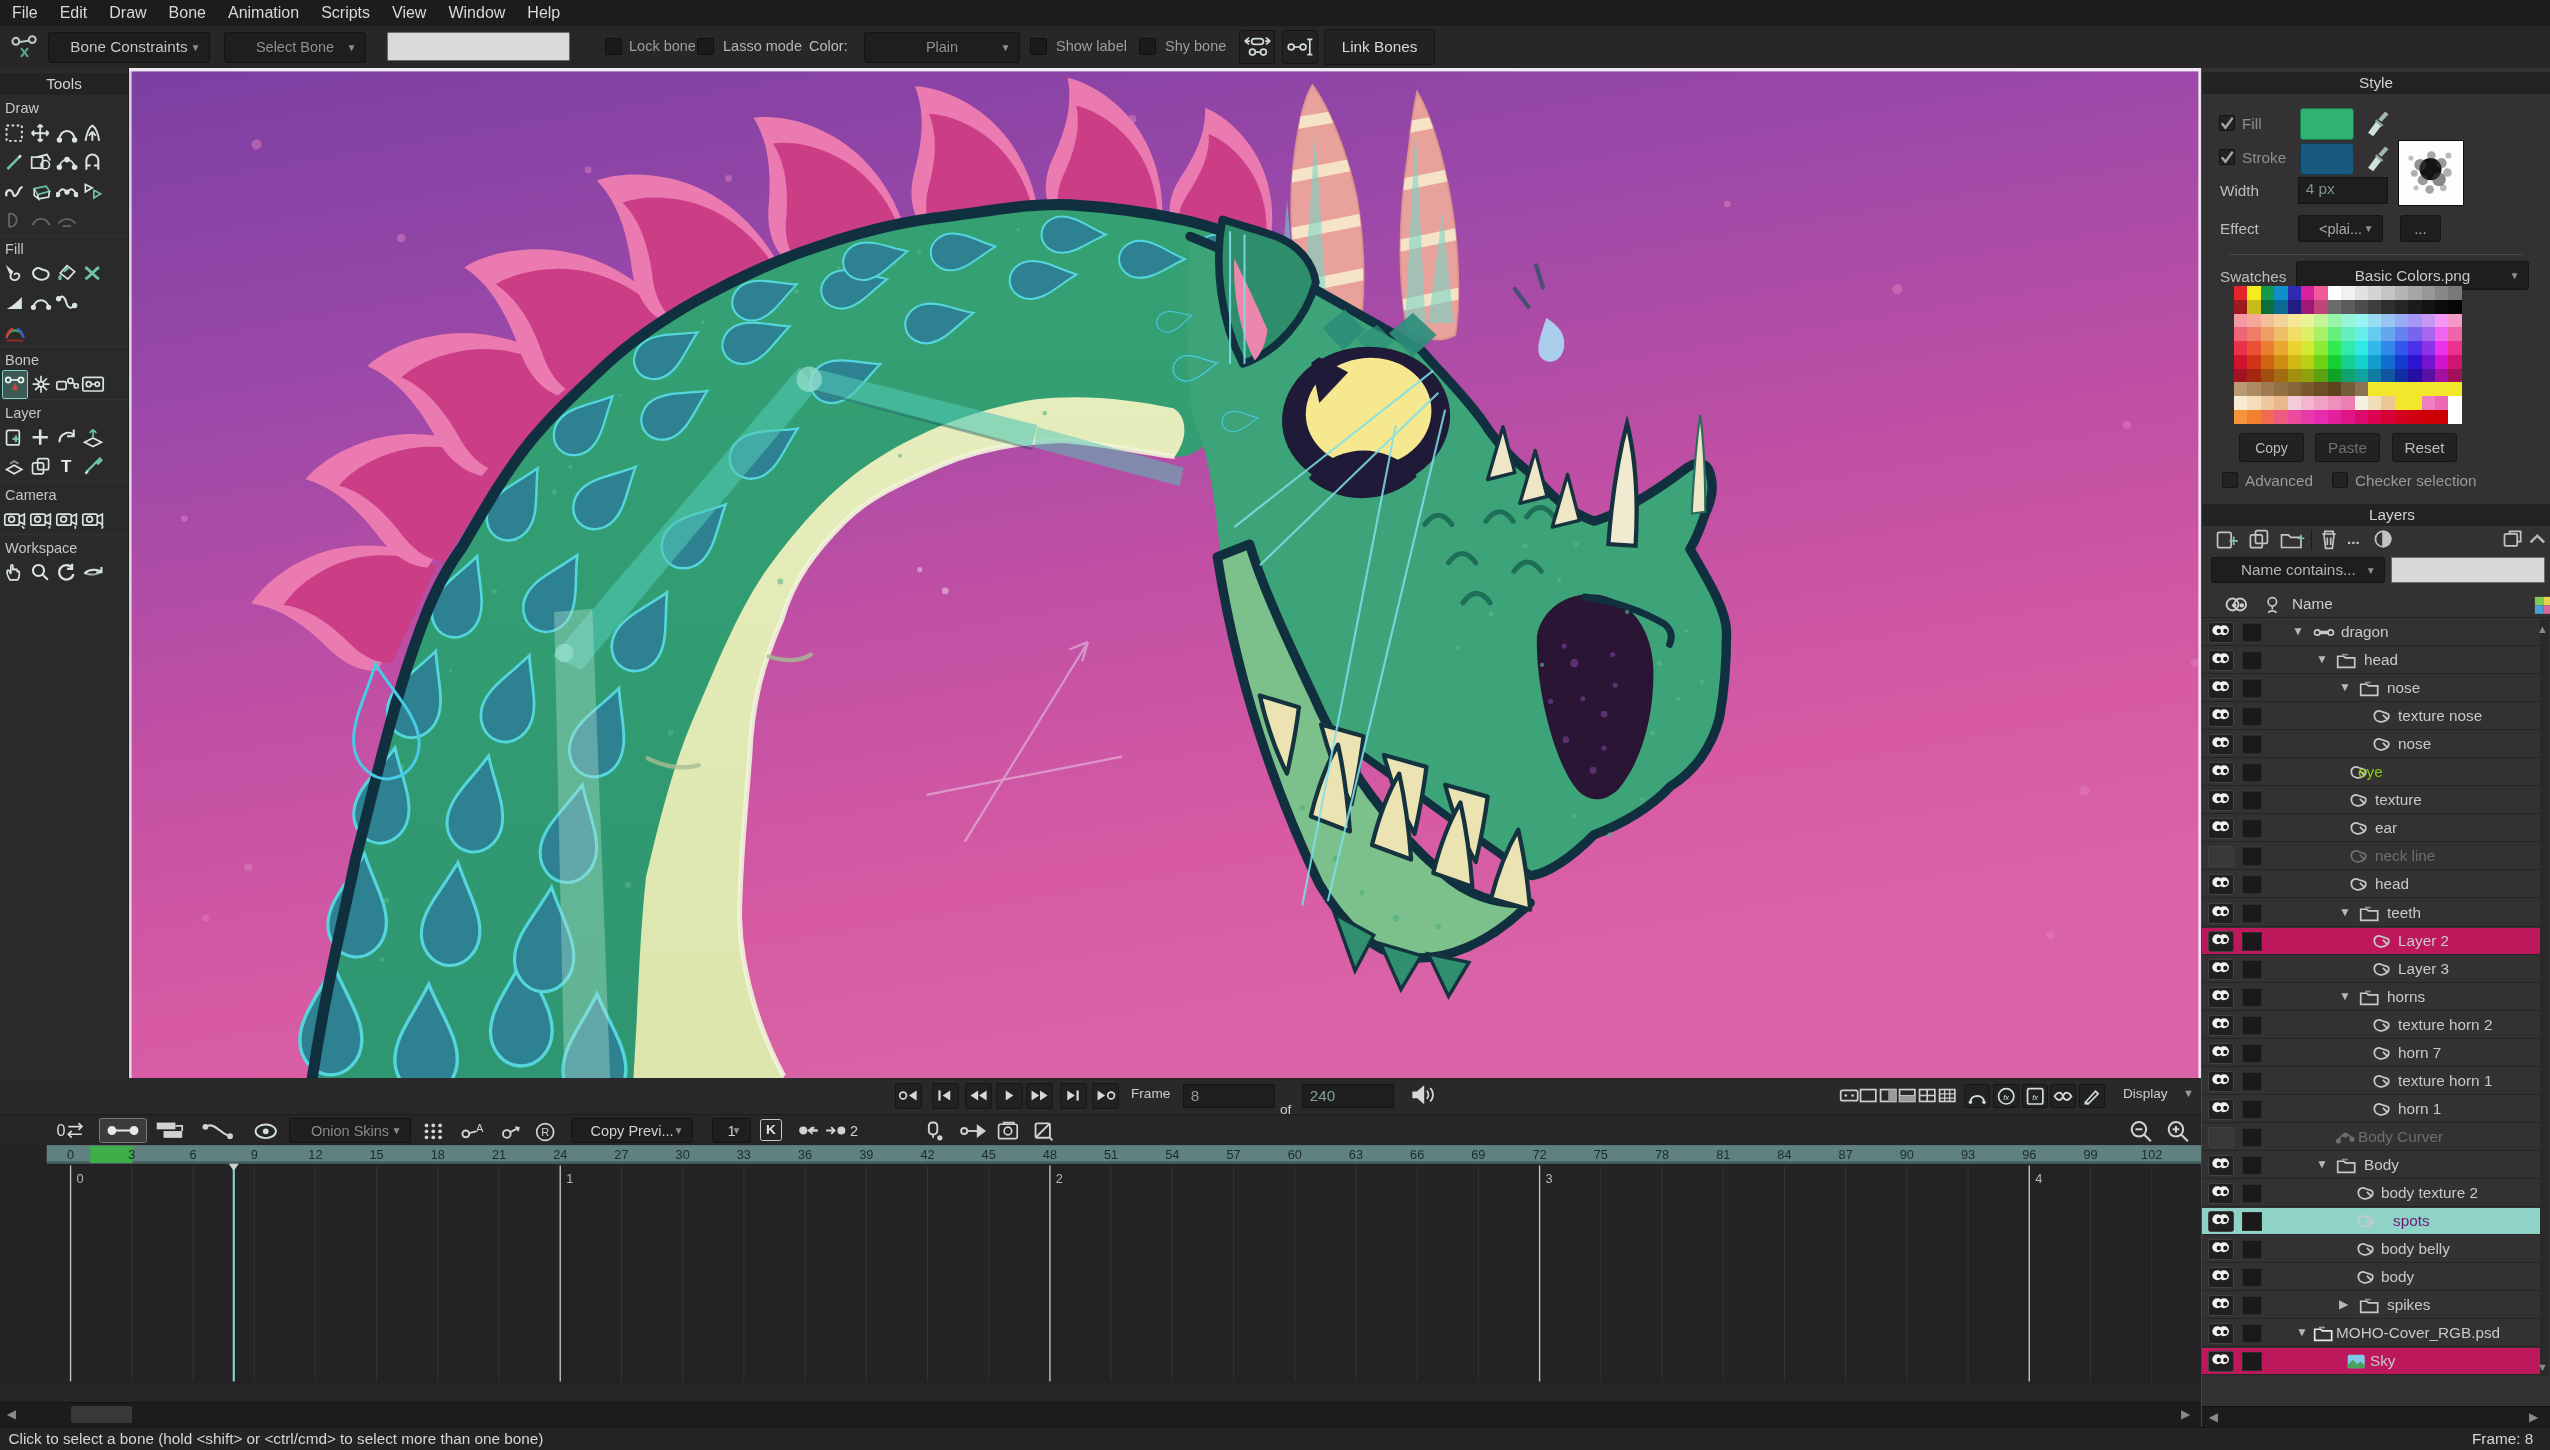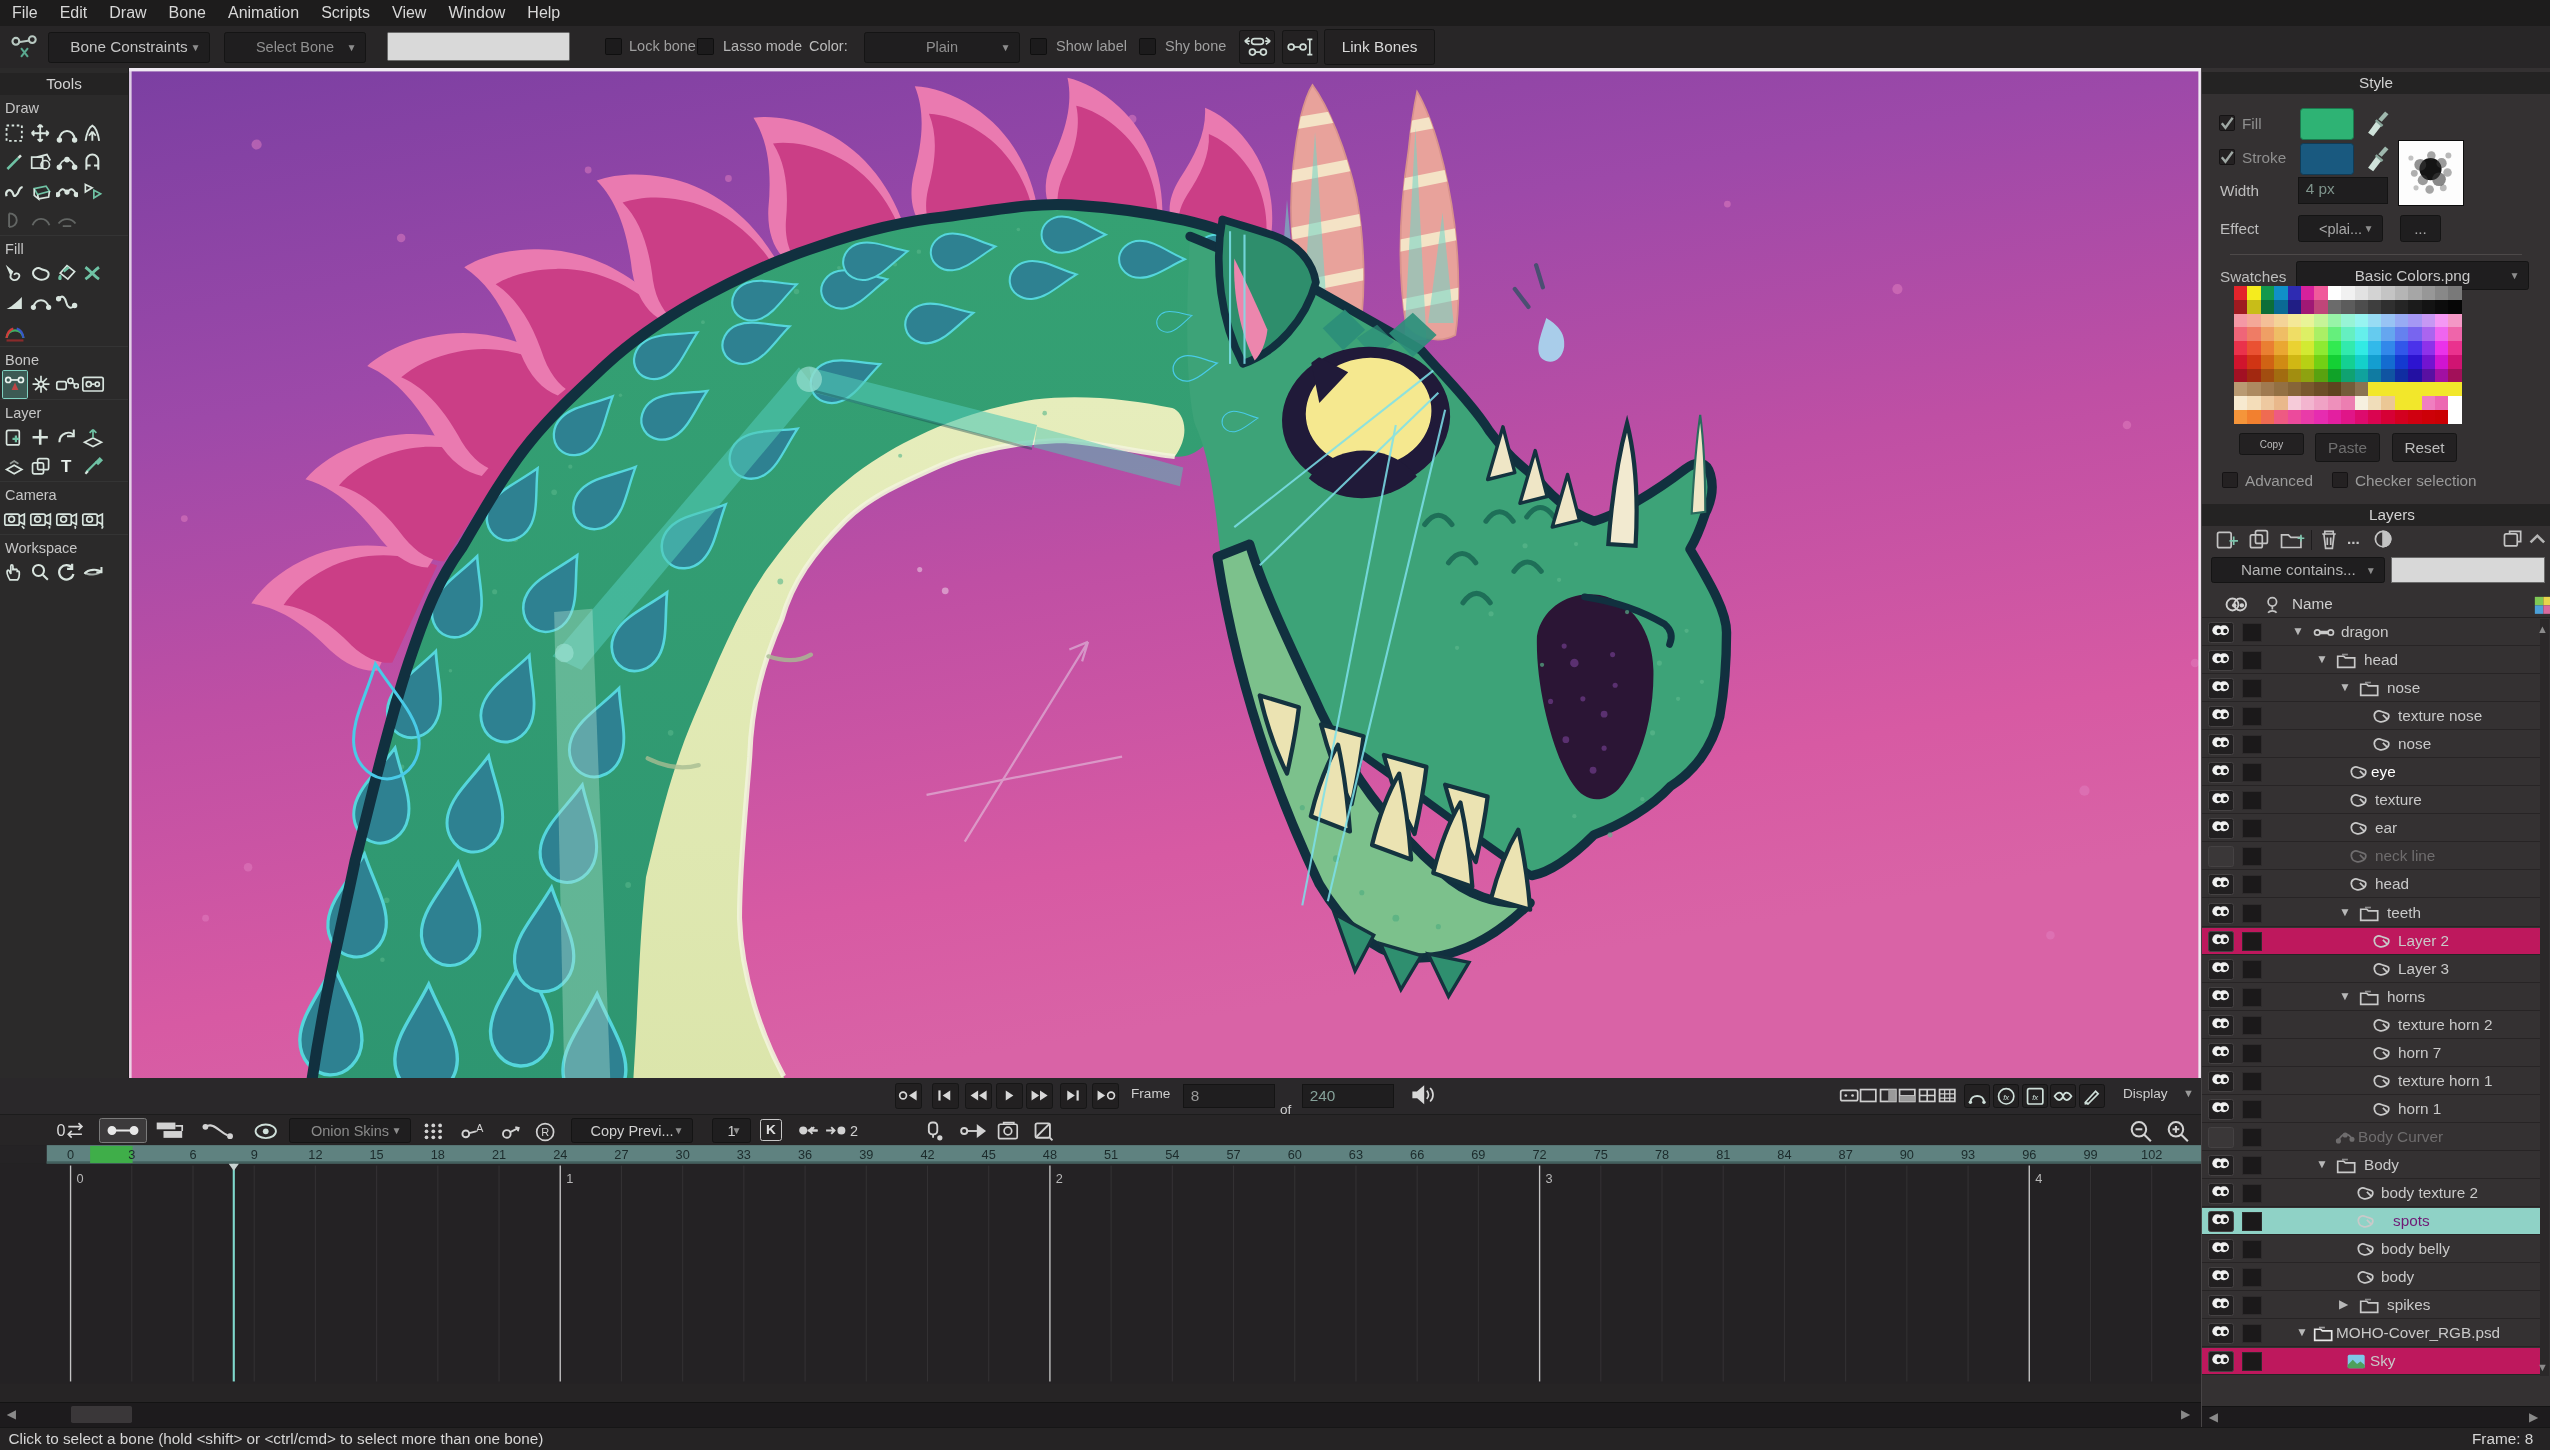--- a/index.html
+++ b/index.html
@@ -961,21 +961,21 @@
         <div class="abs" style="left:107px;top:124px;width:14px;height:14px;background:#e01588"></div>
         <div class="abs" style="left:121px;top:124px;width:14px;height:14px;background:#dd0b6d"></div>
         <div class="abs" style="left:134px;top:124px;width:14px;height:14px;background:#da0450"></div>
         <div class="abs" style="left:147px;top:124px;width:14px;height:14px;background:#d60035"></div>
         <div class="abs" style="left:161px;top:124px;width:14px;height:14px;background:#d3001f"></div>
         <div class="abs" style="left:174px;top:124px;width:14px;height:14px;background:#d00010"></div>
         <div class="abs" style="left:188px;top:124px;width:14px;height:14px;background:#cd0008"></div>
         <div class="abs" style="left:201px;top:124px;width:14px;height:14px;background:#ca0004"></div>
         <div class="abs" style="left:214px;top:124px;width:14px;height:14px;background:#ffffff"></div>
       </div>
-<div class="tbtn" style="left:37px;top:361px;width:65px;height:22px;color:#bdbdbd;font-size:10px">Copy</div>
+<div class="tbtn" style="left:37px;top:361px;width:65px;height:29px;color:#bdbdbd;font-size:14px">Copy</div>
 <div class="tbtn" style="left:113px;top:361px;width:65px;height:29px;color:#6f6f6f;font-size:15.3px">Paste</div>
 <div class="tbtn" style="left:190px;top:361px;width:65px;height:29px;color:#bdbdbd;font-size:15.3px">Reset</div>
 <div class="abs" style="left:19.6px;top:400px;width:16px;height:16px;background:#242122;border:0.9px solid #151314;border-radius:1.7px;text-align:center"></div>
 <div class="lbl" style="left:43px;top:400px;color:#9a9a9a">Advanced</div>
 <div class="abs" style="left:130px;top:400px;width:16px;height:16px;background:#242122;border:0.9px solid #151314;border-radius:1.7px;text-align:center"></div>
 <div class="lbl" style="left:153px;top:400px;color:#9a9a9a">Checker selection</div>
 <div class="ptitle abs" style="left:0;top:432px;width:380px">Layers</div>
 <div class="abs" style="left:0;top:456px;width:348px;height:25.5px">
 <svg class="abs" style="left:12.8px" width="25.5" height="23" viewBox="0 0 30 27">
           <g stroke="#c3c3c3" stroke-width="2" fill="none">
@@ -1139,21 +1139,21 @@
                 <circle cx="10" cy="10" r="7" fill="#f0f0f0"></circle>
                 <circle cx="19" cy="10" r="7" fill="#f0f0f0"></circle>
                 <circle cx="12" cy="11" r="3" fill="#1a1a1a"></circle>
                 <circle cx="21" cy="11" r="3" fill="#1a1a1a"></circle>
               </g>
             </svg></div>
           <div class="abs" style="left:40px;top:3.4px;width:19.6px;height:19.6px;background:#1b191a;border:0.9px solid #2e2b2c"></div>
           <div class="abs" style="left:146px;top:4.3px"><svg width="20.4" height="17" viewBox="0 0 24 20">
               <path d="M4 10 C3 5 8 2 12 4 C15 6 21 5 21 9 C21 14 15 17 10 16 C6 15 5 14 4 10 Z M14 8 l5 5" stroke="#c9c9c9" stroke-width="2" fill="none"></path>
             </svg></div>
-          <div class="abs" style="left:169px;top:3.4px;color:#ffffff">eye</div>
+          <div class="abs" style="left:156px;top:3.4px;color:#84cc16">eye</div>
         </div>
         <div class="abs" style="left:0;top:168px;width:338px;height:27px;background:#343132;border-bottom:0.9px solid #272425">
           <div class="abs" style="left:6px;top:2.6px;width:25.5px;height:21px;background:#211f20;border:0.9px solid #454243;border-radius:2.6px;text-align:center"><svg width="22" height="14.5" viewBox="0 0 30 20">
               <g>
                 <circle cx="10" cy="10" r="7" fill="#f0f0f0"></circle>
                 <circle cx="19" cy="10" r="7" fill="#f0f0f0"></circle>
                 <circle cx="12" cy="11" r="3" fill="#1a1a1a"></circle>
                 <circle cx="21" cy="11" r="3" fill="#1a1a1a"></circle>
               </g>
             </svg></div>

